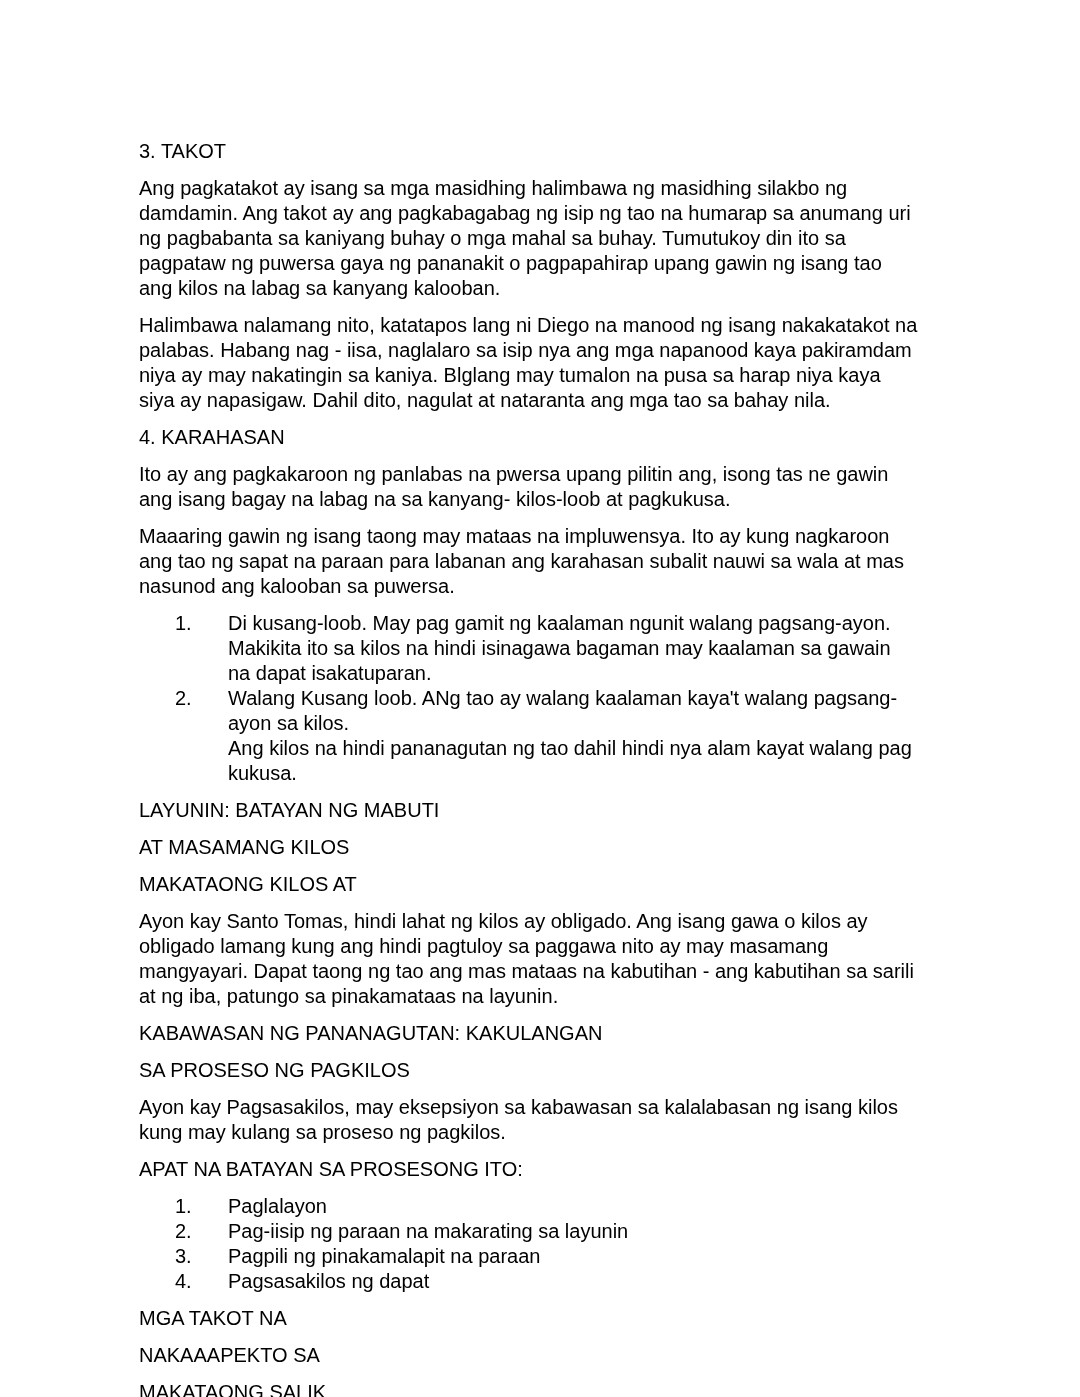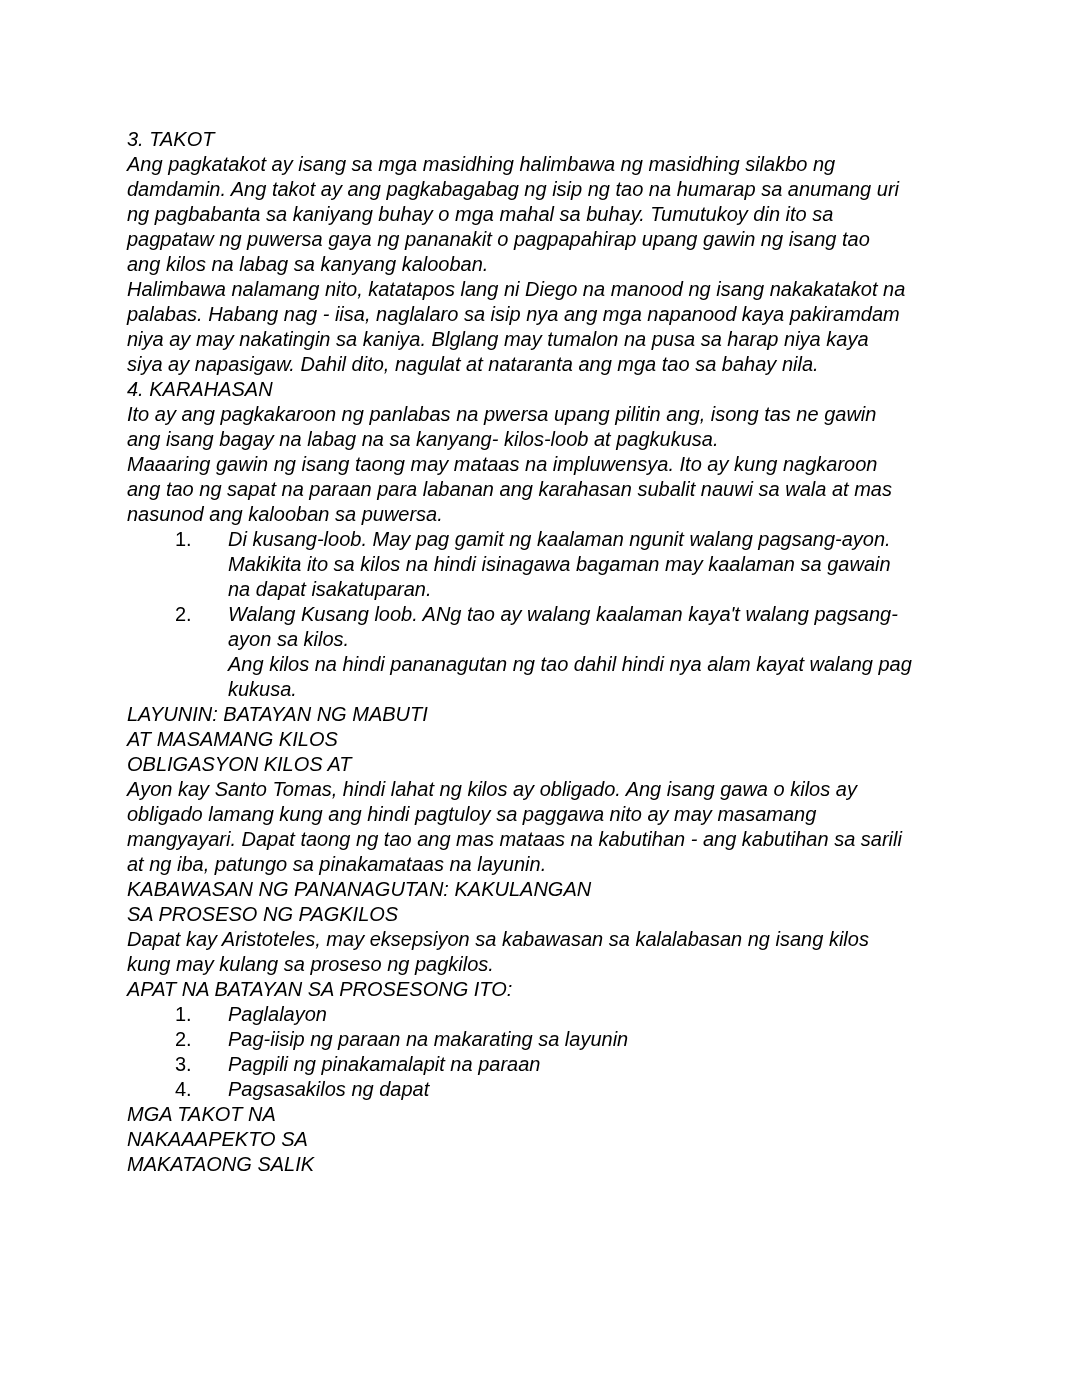--- a/index.html
+++ b/index.html
@@ -13,46 +13,44 @@
     font-family: "Liberation Sans", sans-serif;
     color: #000000;
     overflow: hidden;
   }
   .page {
     padding: 127px 90px 0 127px;
     box-sizing: border-box;
     width: 1080px;
   }
   .para, .line {
-    margin: 0;
+    margin: 12px;
     font-size: 20px;
     line-height: 25px;
     white-space: pre-line;
     width: 862px;
     letter-spacing: 0;
-    font-style: italic;
   }
   .olist {
     width: 862px;
   }
   .list-item {
     display: flex;
     font-size: 20px;
     line-height: 25px;
     align-items: flex-start;
   }
   .marker {
     flex: none;
     width: 53px;
     margin-left: 48px;
   }
   .item-text {
     flex: 1;
     white-space: pre-line;
-    font-style: italic;
   }
 </style>
 </head>
 <body>
 
 <div class="page">
 
   <p class="line">3. TAKOT</p>
 
   <p class="para">Ang pagkatakot ay isang sa mga masidhing halimbawa ng masidhing silakbo ng
@@ -88,31 +86,31 @@
 ayon sa kilos.
 Ang kilos na hindi pananagutan ng tao dahil hindi nya alam kayat walang pag
 kukusa.</span>
     </div>
   </div>
 
   <p class="line">LAYUNIN: BATAYAN NG MABUTI</p>
   <p class="line">AT MASAMANG KILOS</p>
 
 
-  <p class="line">OBLIGASYON KILOS AT</p>
+  <p class="line">MAKATAONG KILOS AT</p>
 
   <p class="para">Ayon kay Santo Tomas, hindi lahat ng kilos ay obligado. Ang isang gawa o kilos ay
 obligado lamang kung ang hindi pagtuloy sa paggawa nito ay may masamang
 mangyayari. Dapat taong ng tao ang mas mataas na kabutihan - ang kabutihan sa sarili
 at ng iba, patungo sa pinakamataas na layunin.</p>
 
   <p class="line">KABAWASAN NG PANANAGUTAN: KAKULANGAN</p>
   <p class="line">SA PROSESO NG PAGKILOS</p>
 
-  <p class="para">Dapat kay Aristoteles, may eksepsiyon sa kabawasan sa kalalabasan ng isang kilos
+  <p class="para">Ayon kay Pagsasakilos, may eksepsiyon sa kabawasan sa kalalabasan ng isang kilos
 kung may kulang sa proseso ng pagkilos.</p>
 
   <p class="line">APAT NA BATAYAN SA PROSESONG ITO:</p>
 
   <div class="olist">
     <div class="list-item">
       <span class="marker">1.</span>
       <span class="item-text">Paglalayon</span>
     </div>
     <div class="list-item">

